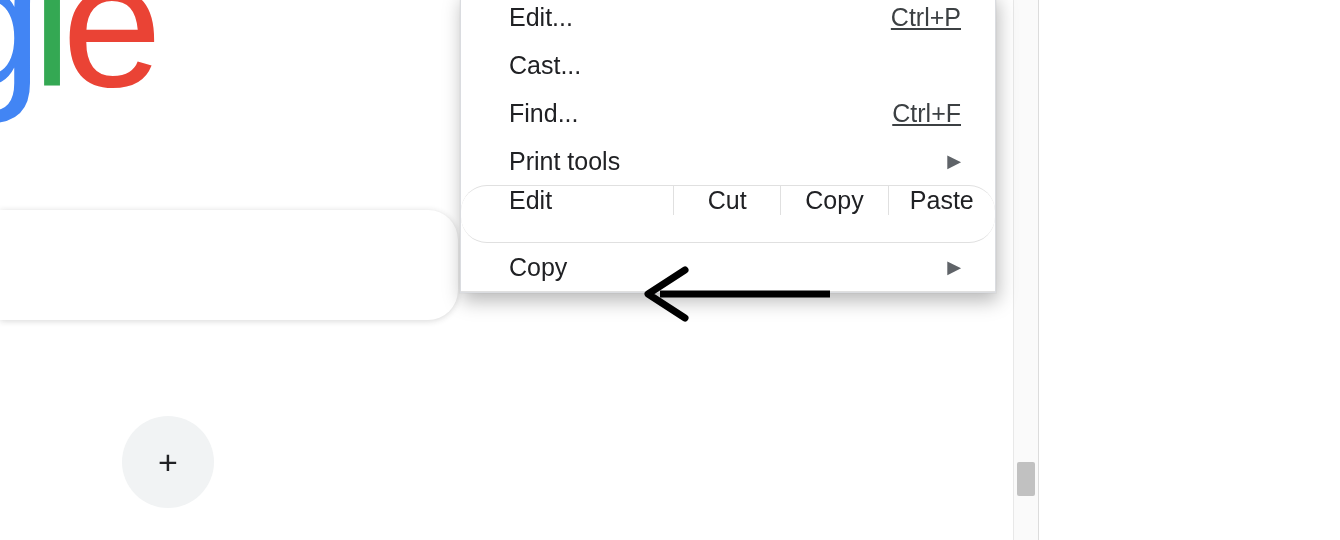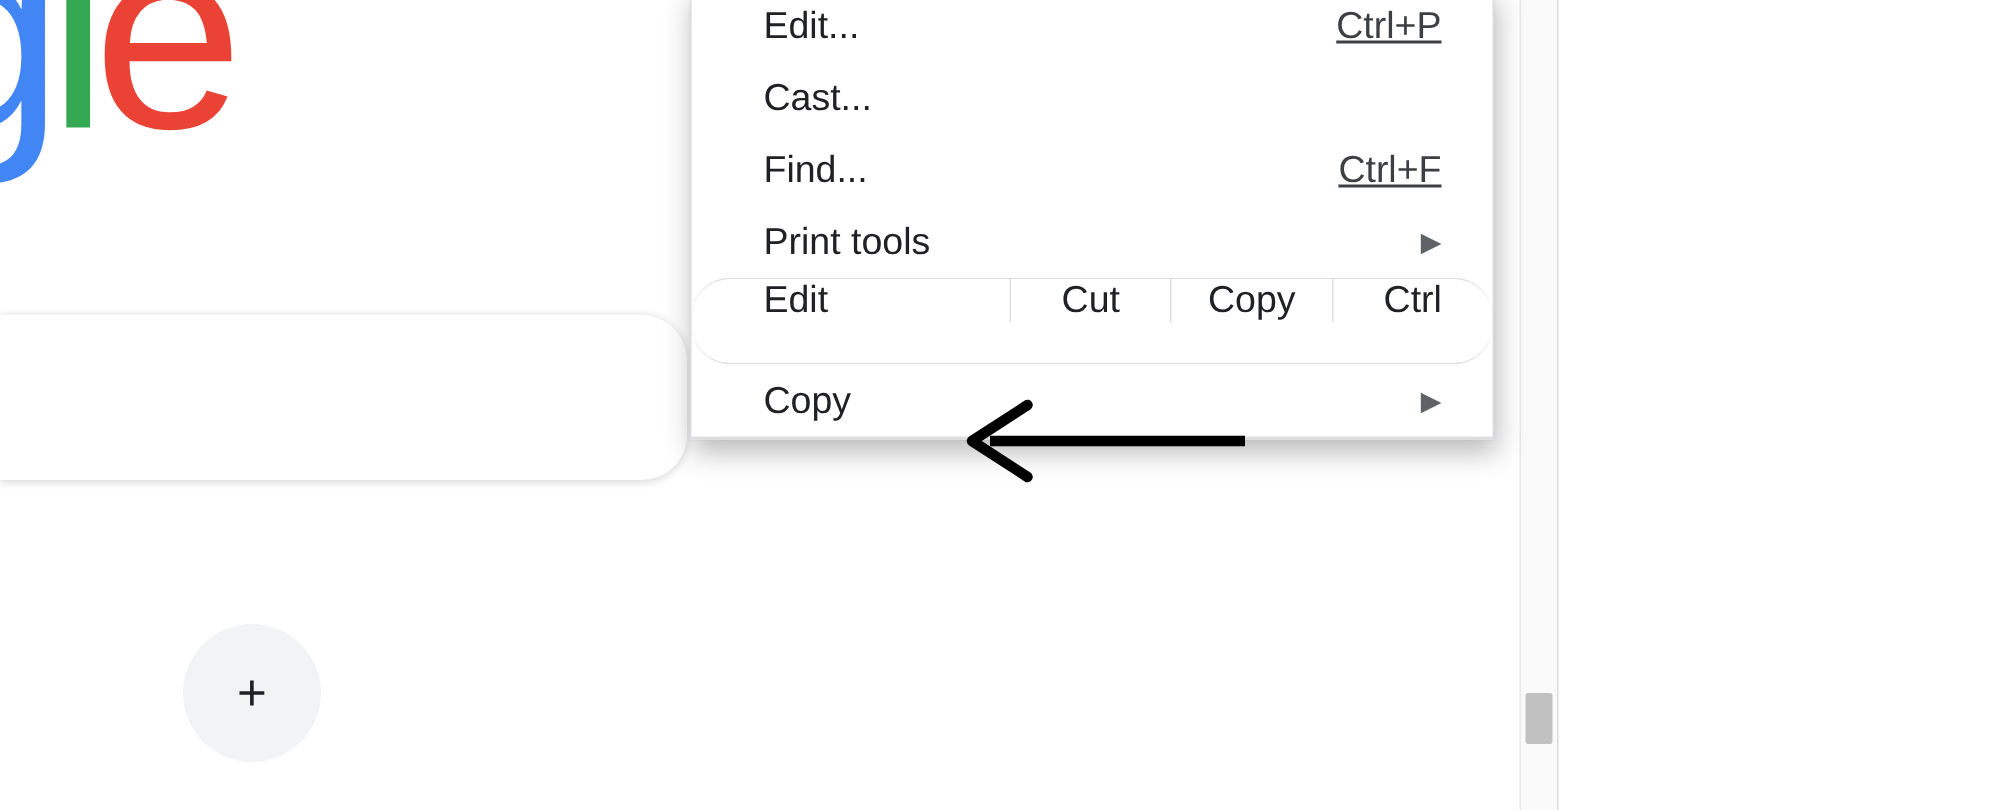--- a/index.html
+++ b/index.html
@@ -78,21 +78,21 @@
 
     <div class="menu-row">
       <span class="lbl">Print tools</span>
       <span class="submenu-arrow">▶</span>
     </div>
 
     <div class="edit-row">
       <div class="edit-lbl">Edit</div>
       <div class="edit-btn">Cut</div>
       <div class="edit-btn">Copy</div>
-      <div class="edit-btn">Ctrl</div>
+      <div class="edit-btn">Paste</div>
     </div>
 
 
     <div class="menu-row">
       <span class="lbl">Copy</span>
       <span class="submenu-arrow">▶</span>
     </div>
 
     <div class="menu-sep"></div>
 

